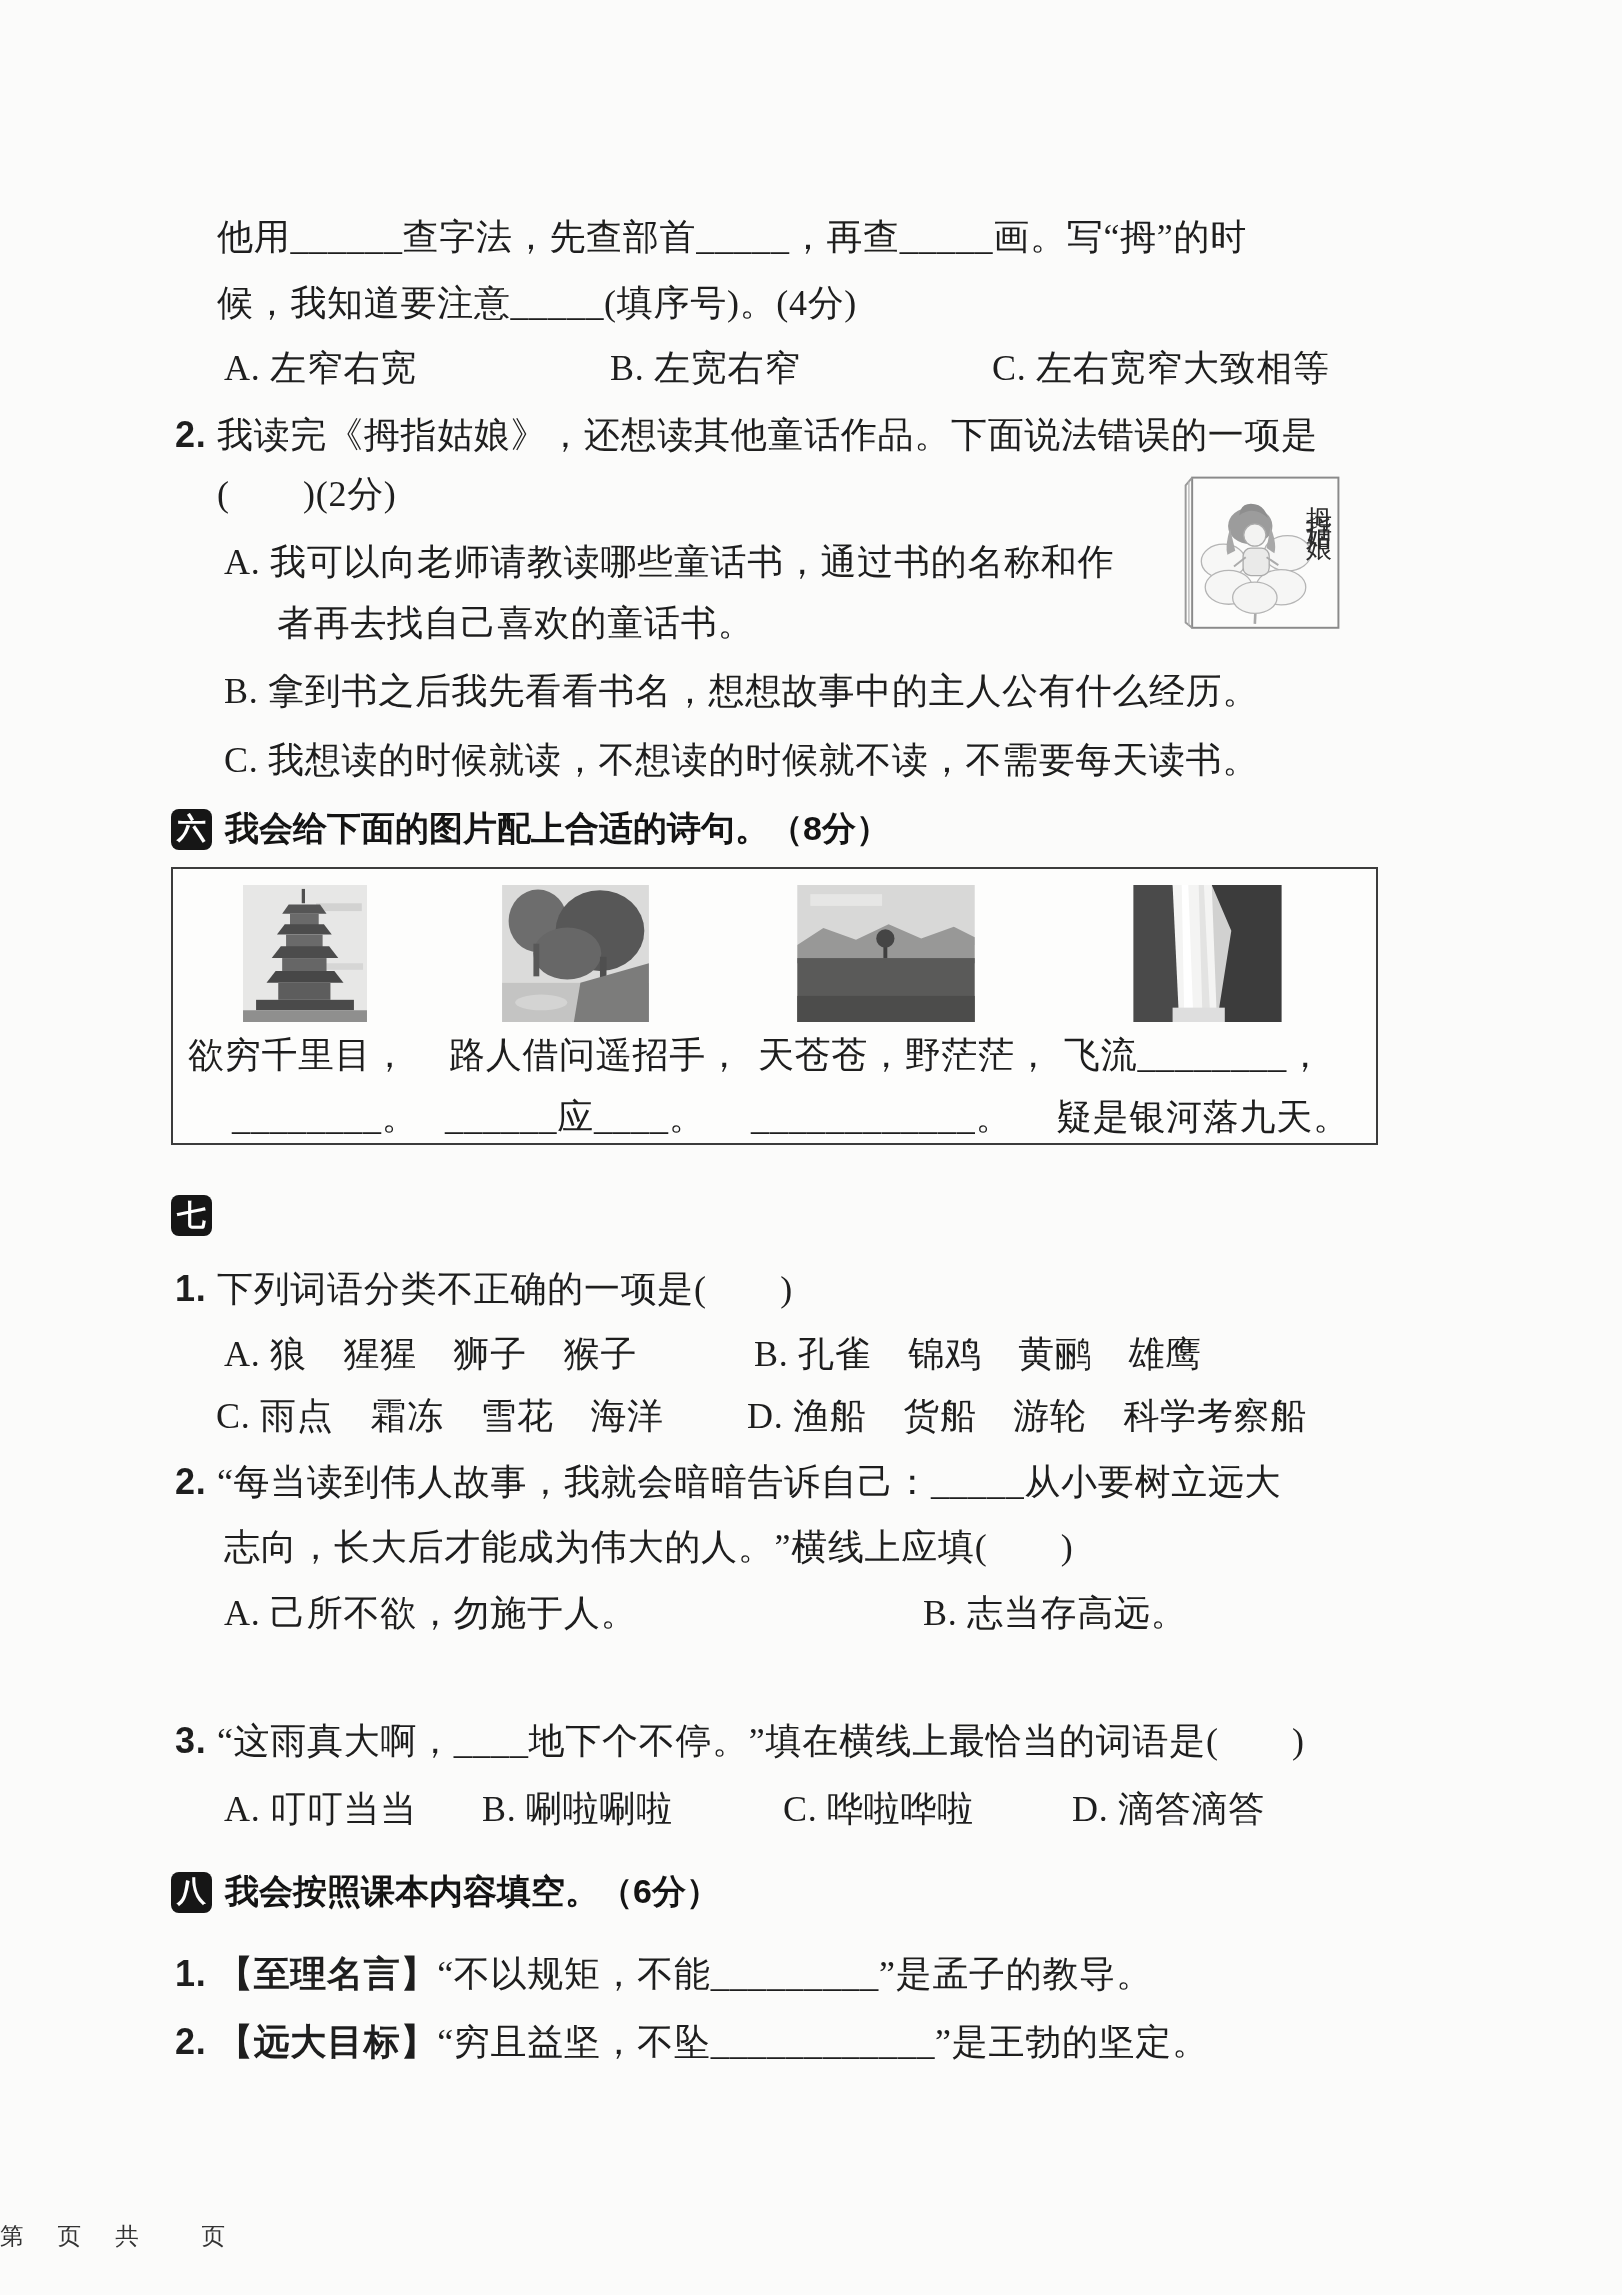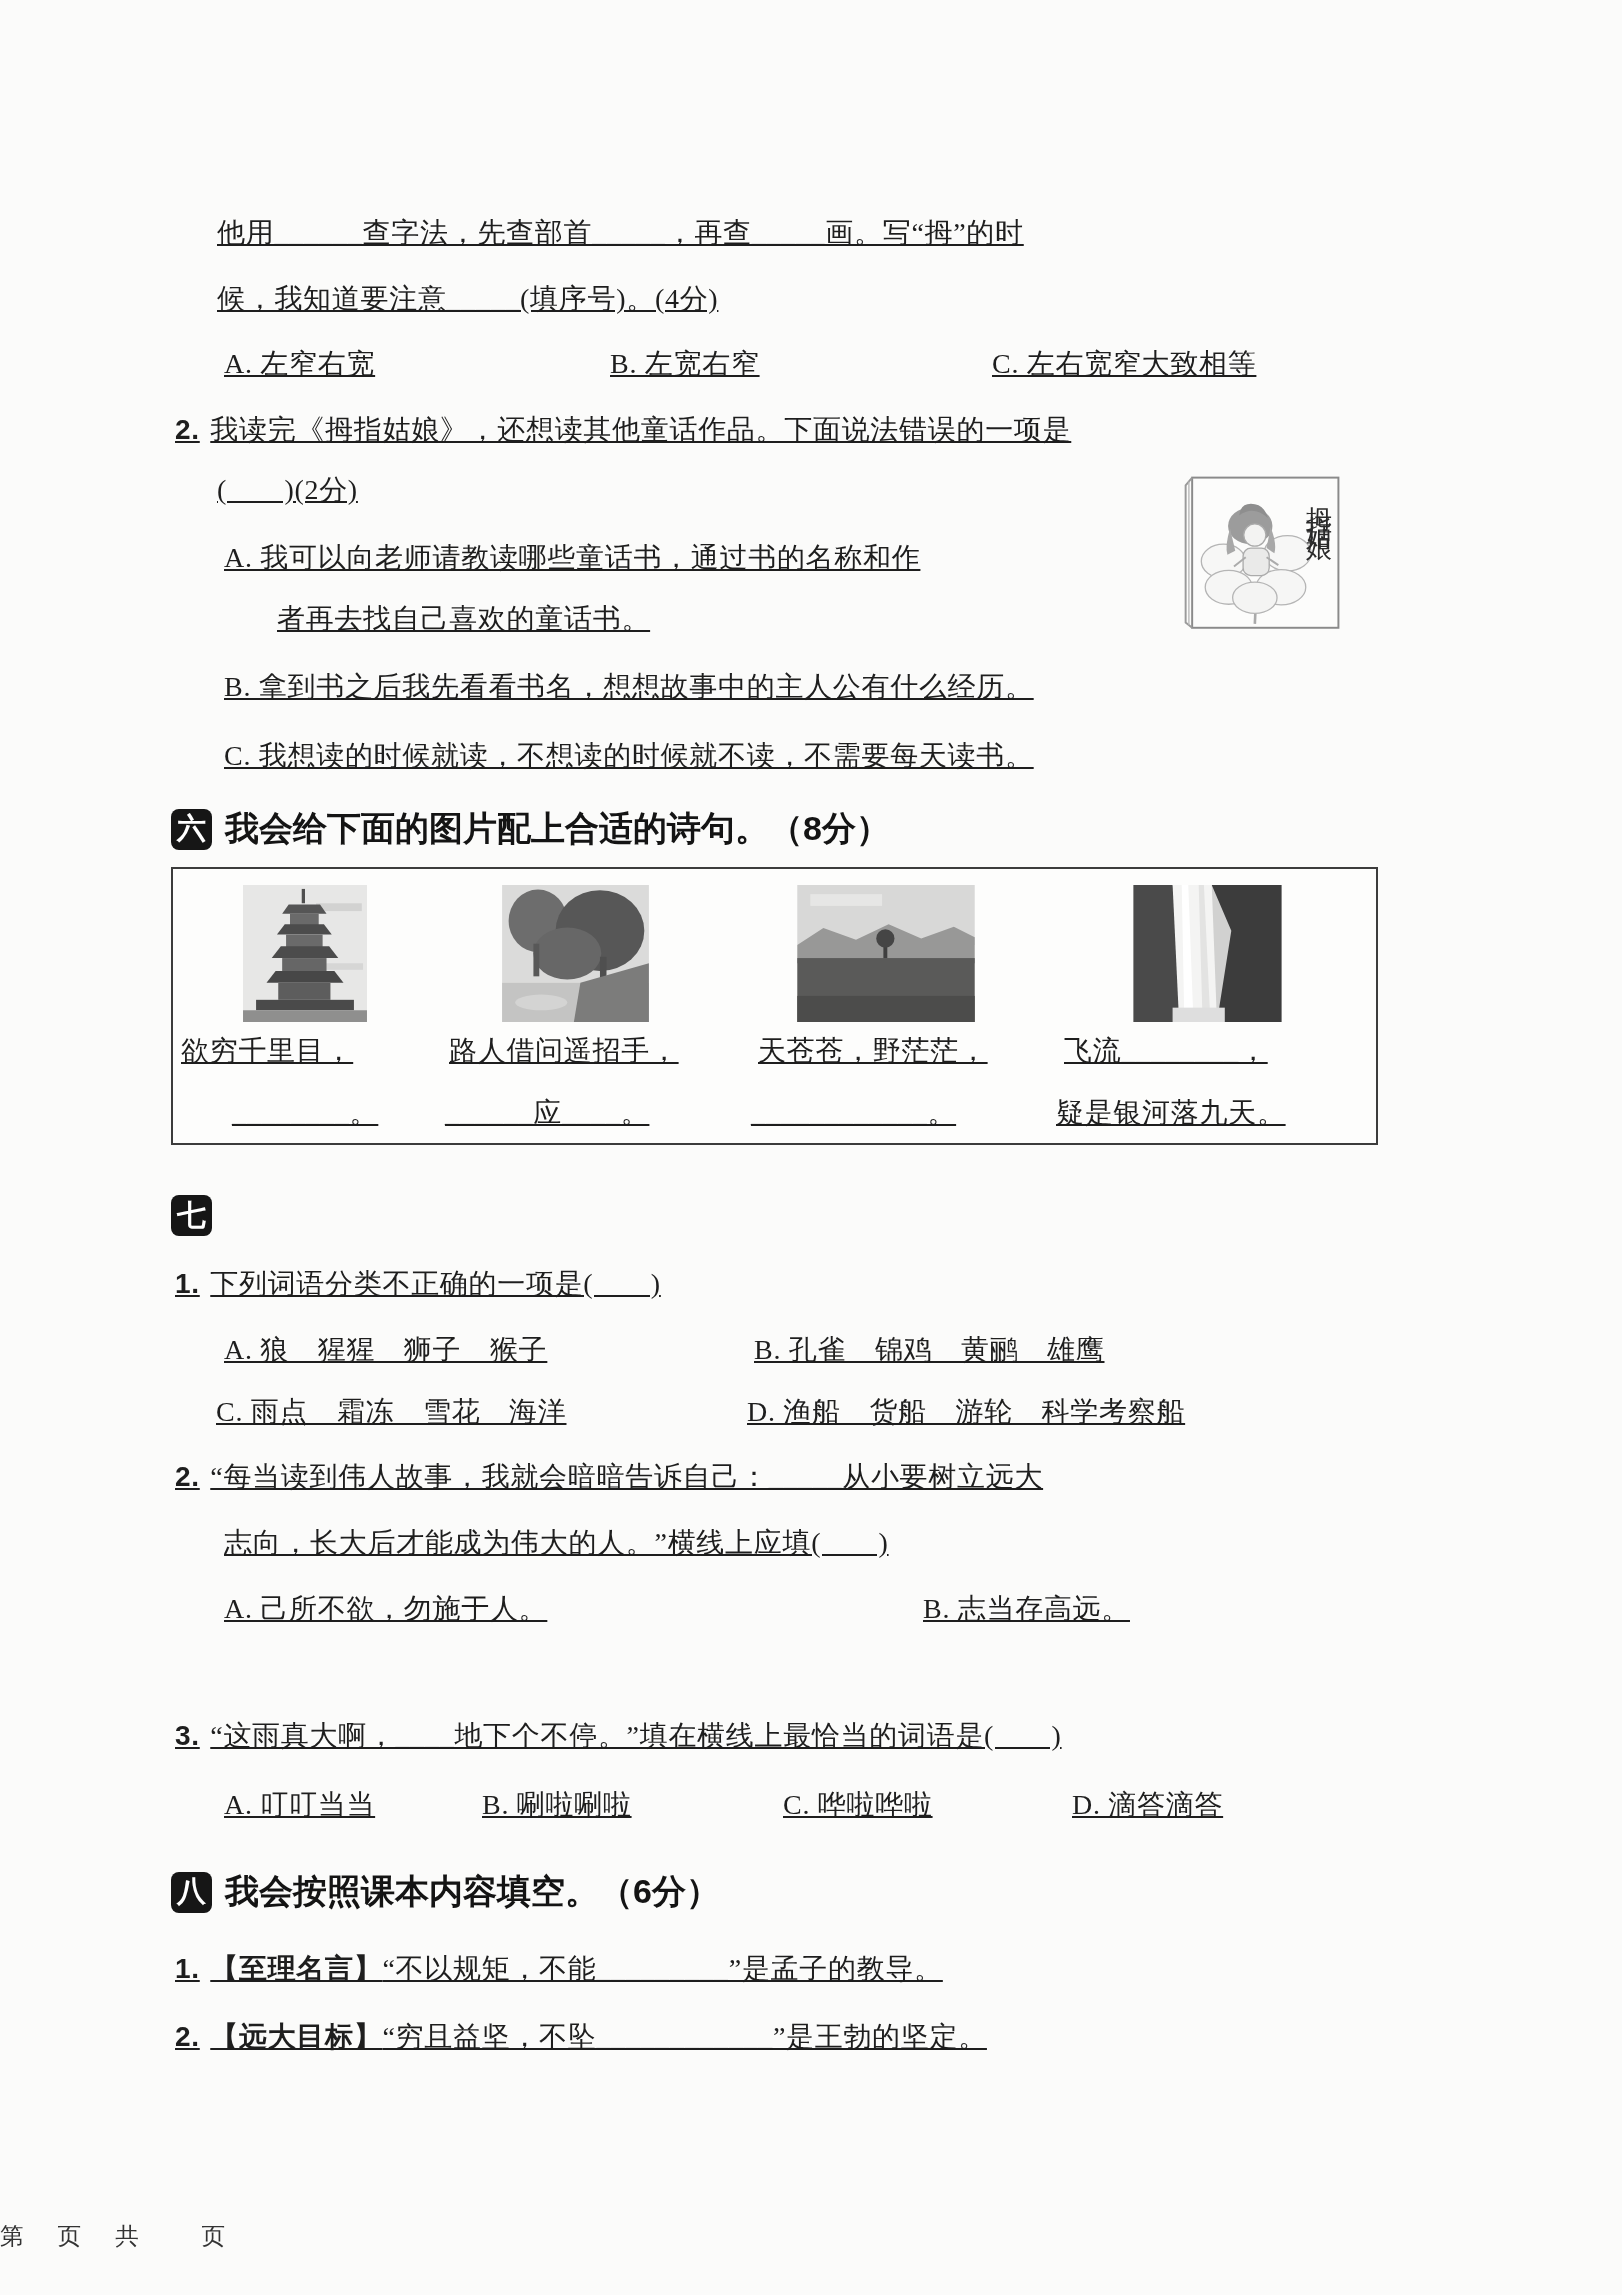--- a/index.html
+++ b/index.html
@@ -1,21 +1,21 @@
 <!DOCTYPE html>
 <html style="font-size:10.5px"><head>
 <meta charset="utf-8">
 <style>
   html,body{margin:0;padding:0;background:#e9e9e9;}
   #page{
     position:relative;width:1623px;height:2295px;margin:0 auto;
     background:#fbfbfa;color:#1e1e1e;overflow:hidden;
     font-family:"Liberation Serif","DejaVu Serif",serif;
   }
-  .t{position:absolute;font-size:28px;line-height:1.15;white-space:nowrap;letter-spacing:0.7px;text-decoration:underline;}
+  .t{position:absolute;font-size:36px;line-height:1.15;white-space:nowrap;letter-spacing:0.7px;}
   .num{font-family:"Liberation Sans","DejaVu Sans",sans-serif;font-weight:700;margin-right:10.5px;}
   .tag{font-weight:700;text-align:center;}
   .sec{
     position:absolute;display:flex;align-items:center;gap:13px;white-space:nowrap;
     font-family:"Liberation Sans","DejaVu Sans",sans-serif;font-weight:700;font-size:34px;color:#141414;
   }
   .badge{
     display:inline-flex;align-items:center;justify-content:center;flex:0 0 auto;
     width:41px;height:41px;background:#161616;color:#ffffff;border-radius:7.9px;
     font-size:29px;font-weight:700;
@@ -130,21 +130,21 @@
       <rect width="227" height="210" fill="#d1d1d0"></rect>
       <polygon points="0,0 60,0 84,60 70,210 0,210" fill="#4a4a4a"></polygon>
       <polygon points="120,0 227,0 227,210 128,210 150,70" fill="#3c3c3c"></polygon>
       <polygon points="60,0 120,0 128,210 70,210" fill="#f4f4f3"></polygon>
       <polygon points="74,0 84,0 92,210 78,210" fill="#ffffff"></polygon>
       <polygon points="100,0 108,0 118,210 106,210" fill="#e3e3e2"></polygon>
       <rect x="60" y="188" width="80" height="22" fill="#dedede"></rect>
     </svg>
   </div>
 
-  <div class="t" style="top:1035px;left:181px">欲穷千里目，</div>
+  <div class="t" style="top:1035px;left:188px">欲穷千里目，</div>
   <div class="t" style="top:1035px;left:449px">路人借问遥招手，</div>
   <div class="t" style="top:1035px;left:758px">天苍苍，野茫茫，</div>
   <div class="t" style="top:1035px;left:1064px">飞流________，</div>
   <div class="t" style="top:1097px;left:232px">________。</div>
   <div class="t" style="top:1097px;left:445px">______应____。</div>
   <div class="t" style="top:1097px;left:751px">____________。</div>
   <div class="t" style="top:1097px;left:1056px">疑是银河落九天。</div>
 
   <div class="sec" style="top:1195px;left:171px">
     <span class="badge">七</span>

